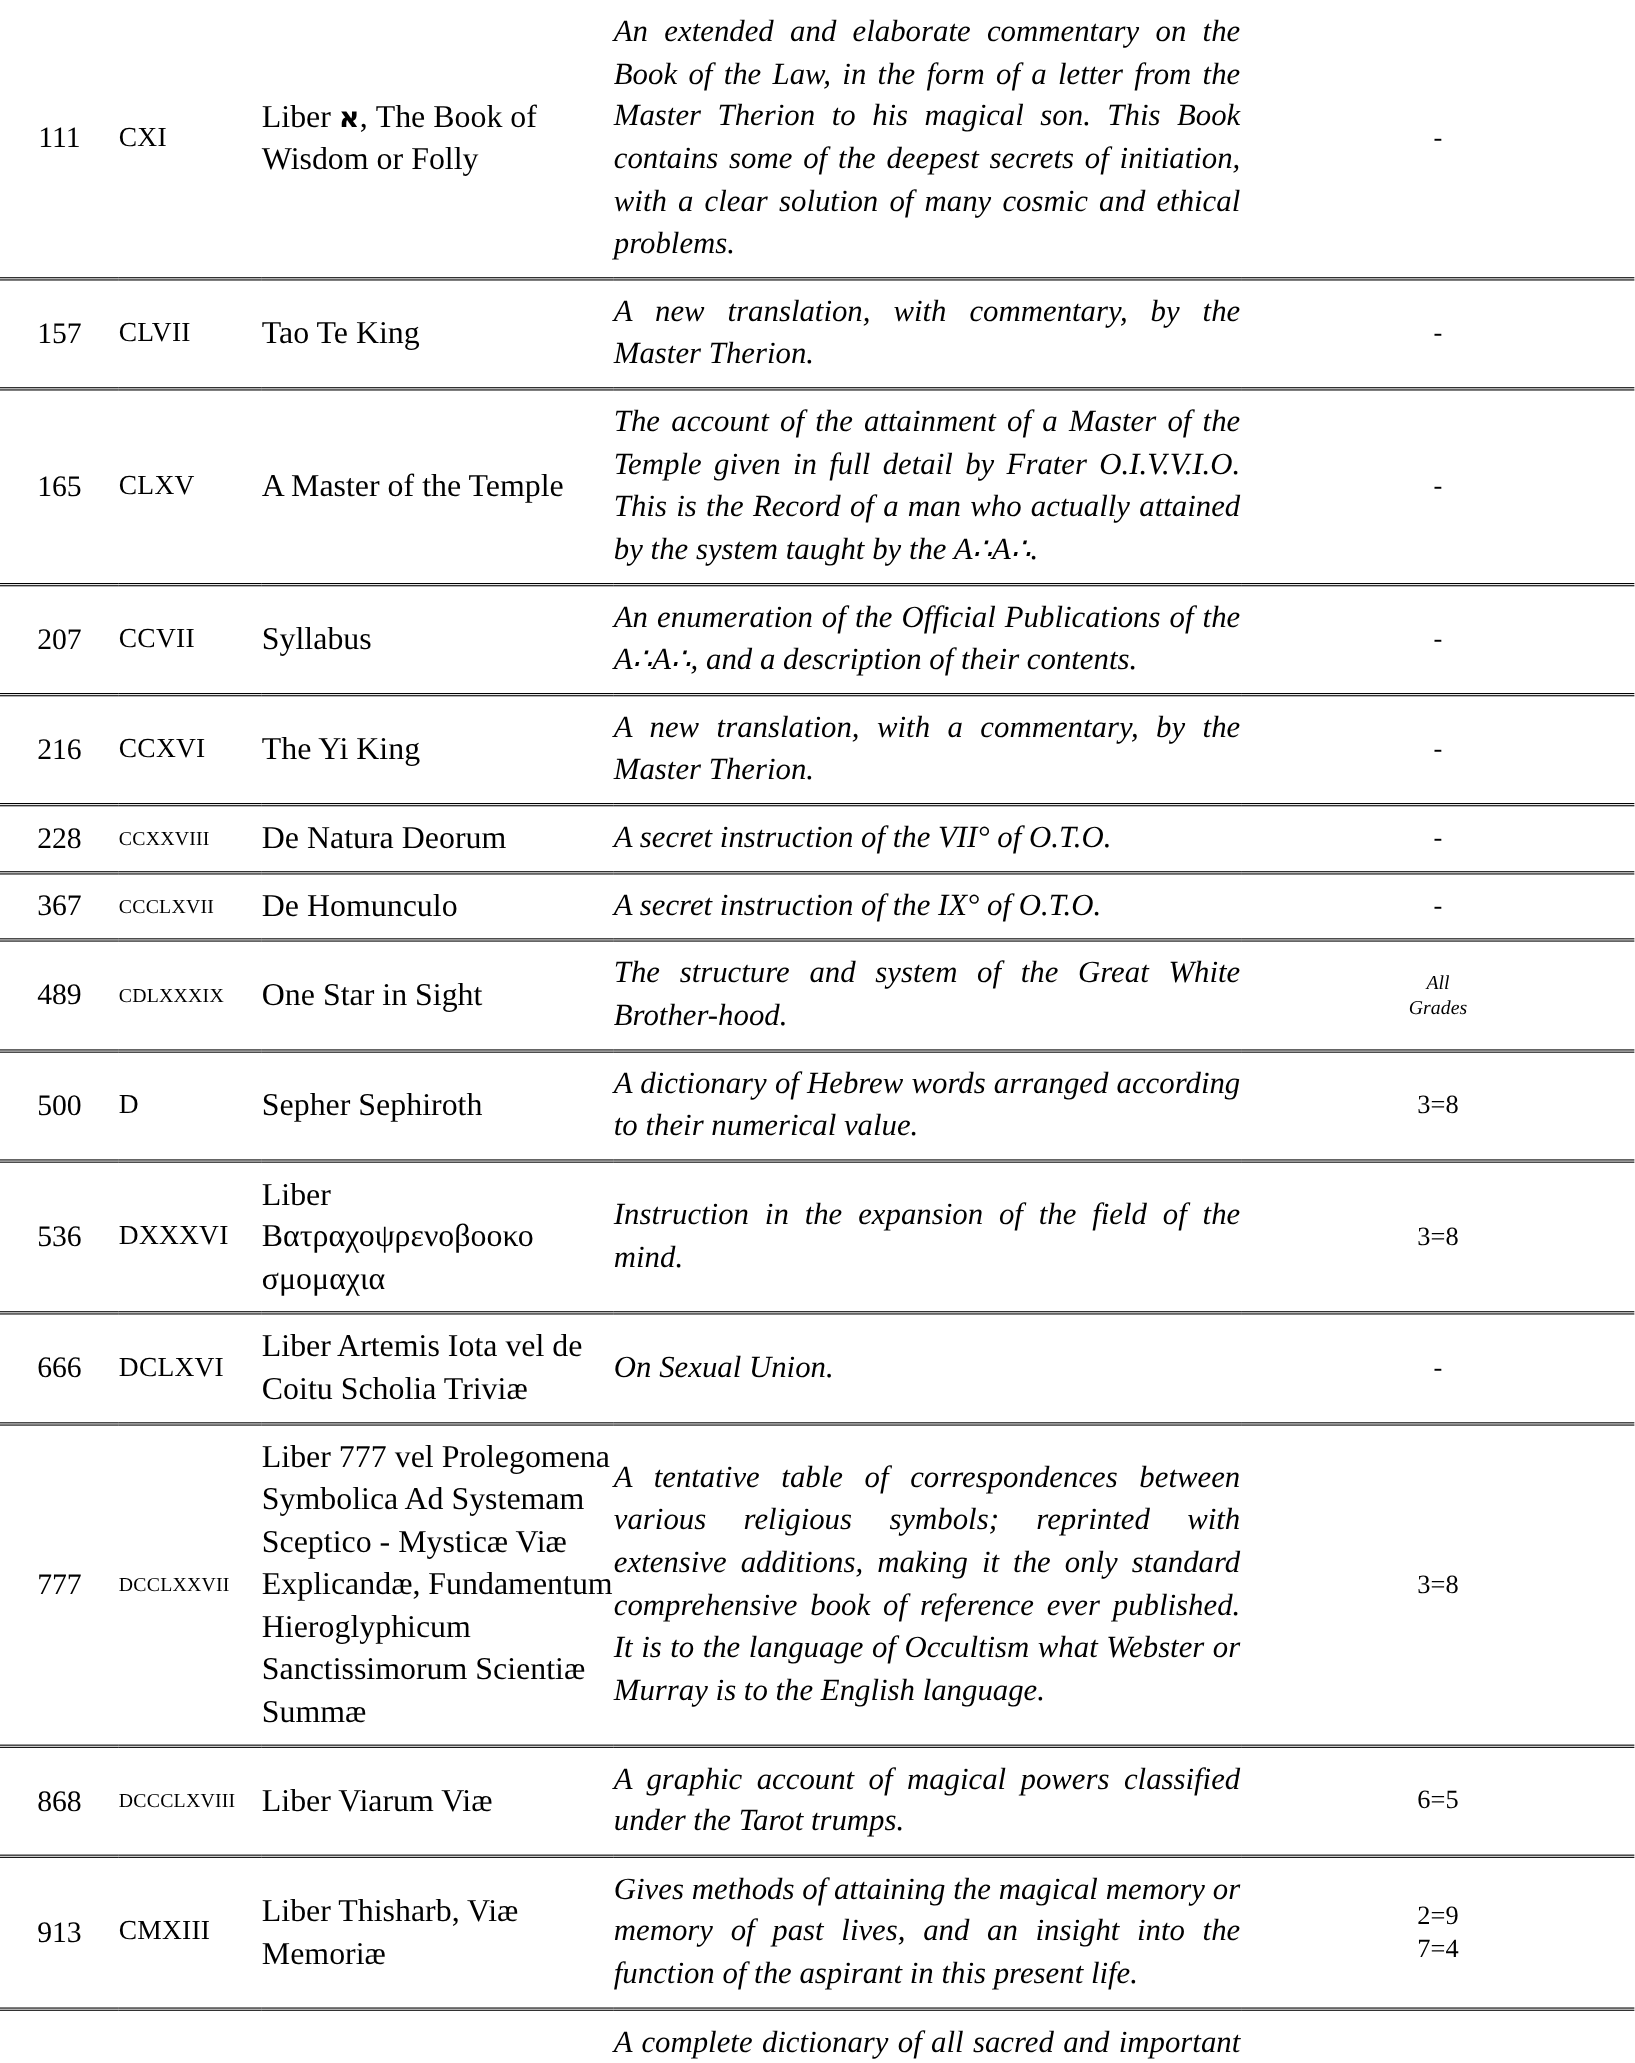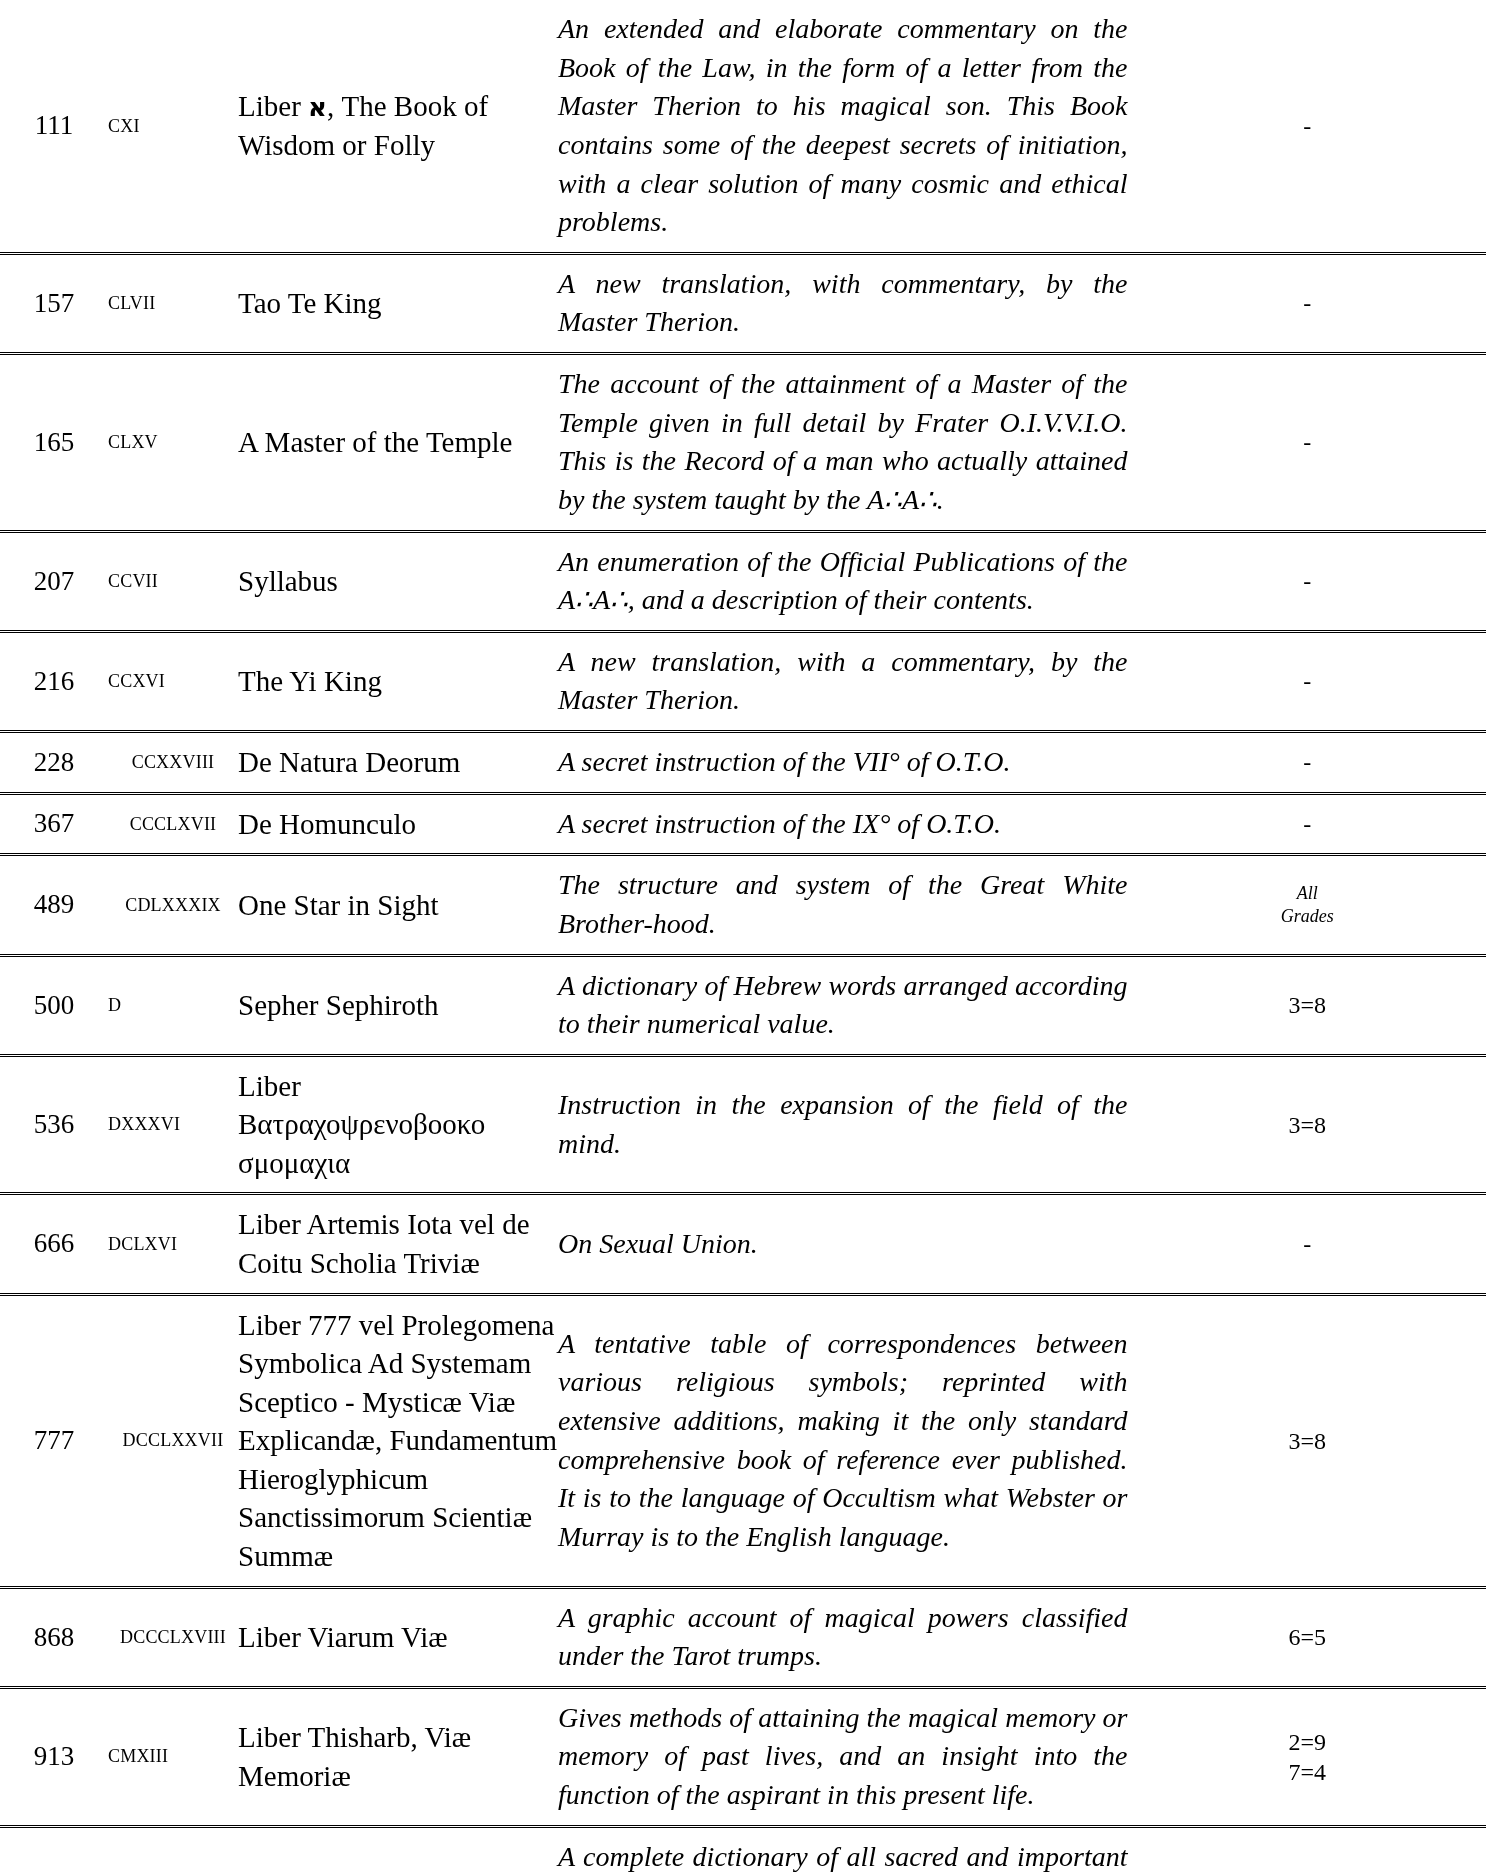--- a/index.html
+++ b/index.html
@@ -51,27 +51,27 @@
     font-size: 27px;
     font-family: "Liberation Serif", "DejaVu Serif", serif;
     line-height: 1.15;
     padding-left: 4px;
     padding-right: 4px;
   }
   .cell-num.small { font-size: 15px; }
 
   .cell-roman {
     text-align: left;
-    font-size: 18px;
+    font-size: 25px;
     letter-spacing: 0.2px;
     padding-left: 14px;
     padding-right: 6px;
     line-height: 1.15;
   }
-  .cell-roman.tight { font-size: 18px; text-align: center; }
+  .cell-roman.tight { font-size: 18px; }
 
   .cell-title {
     text-align: left;
     font-size: 29px;
     line-height: 1.33;
     padding-left: 18px;
     padding-right: 12px;
     margin-left: 24px;
   }
 

